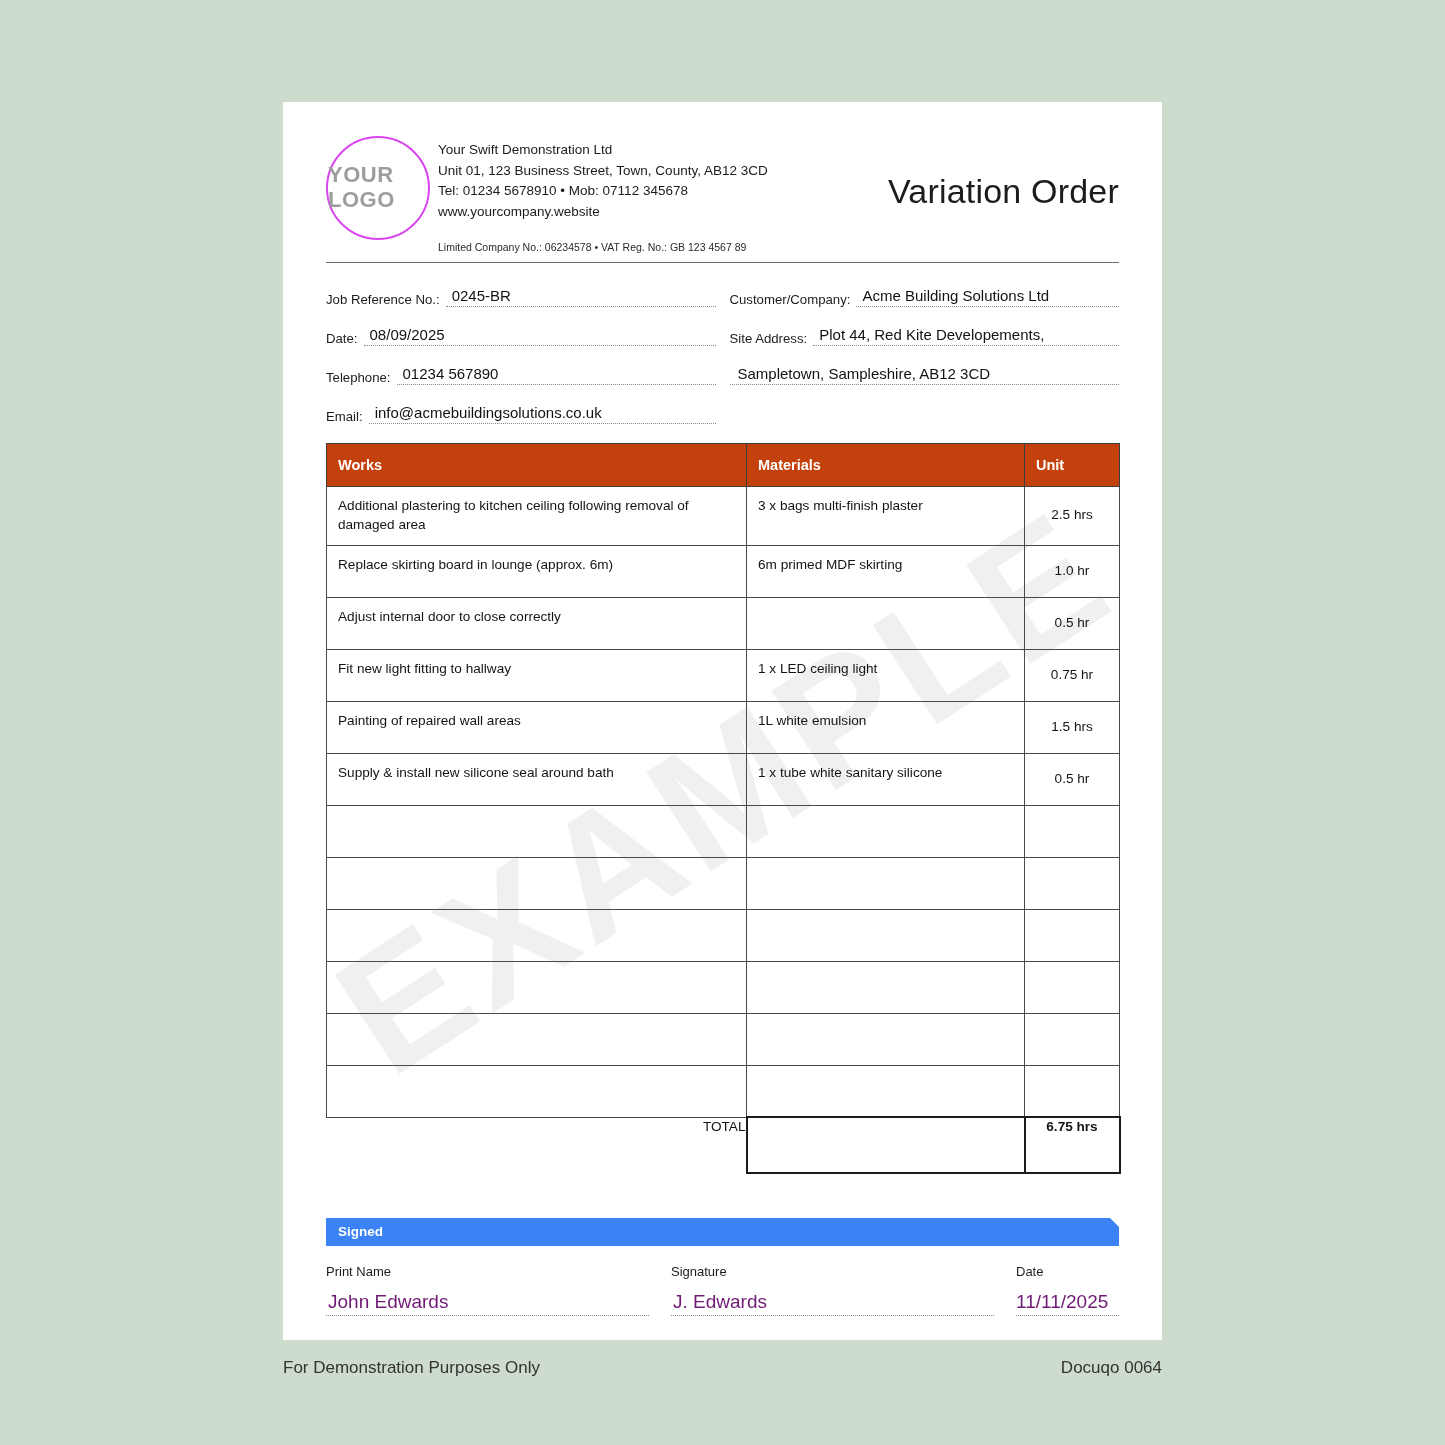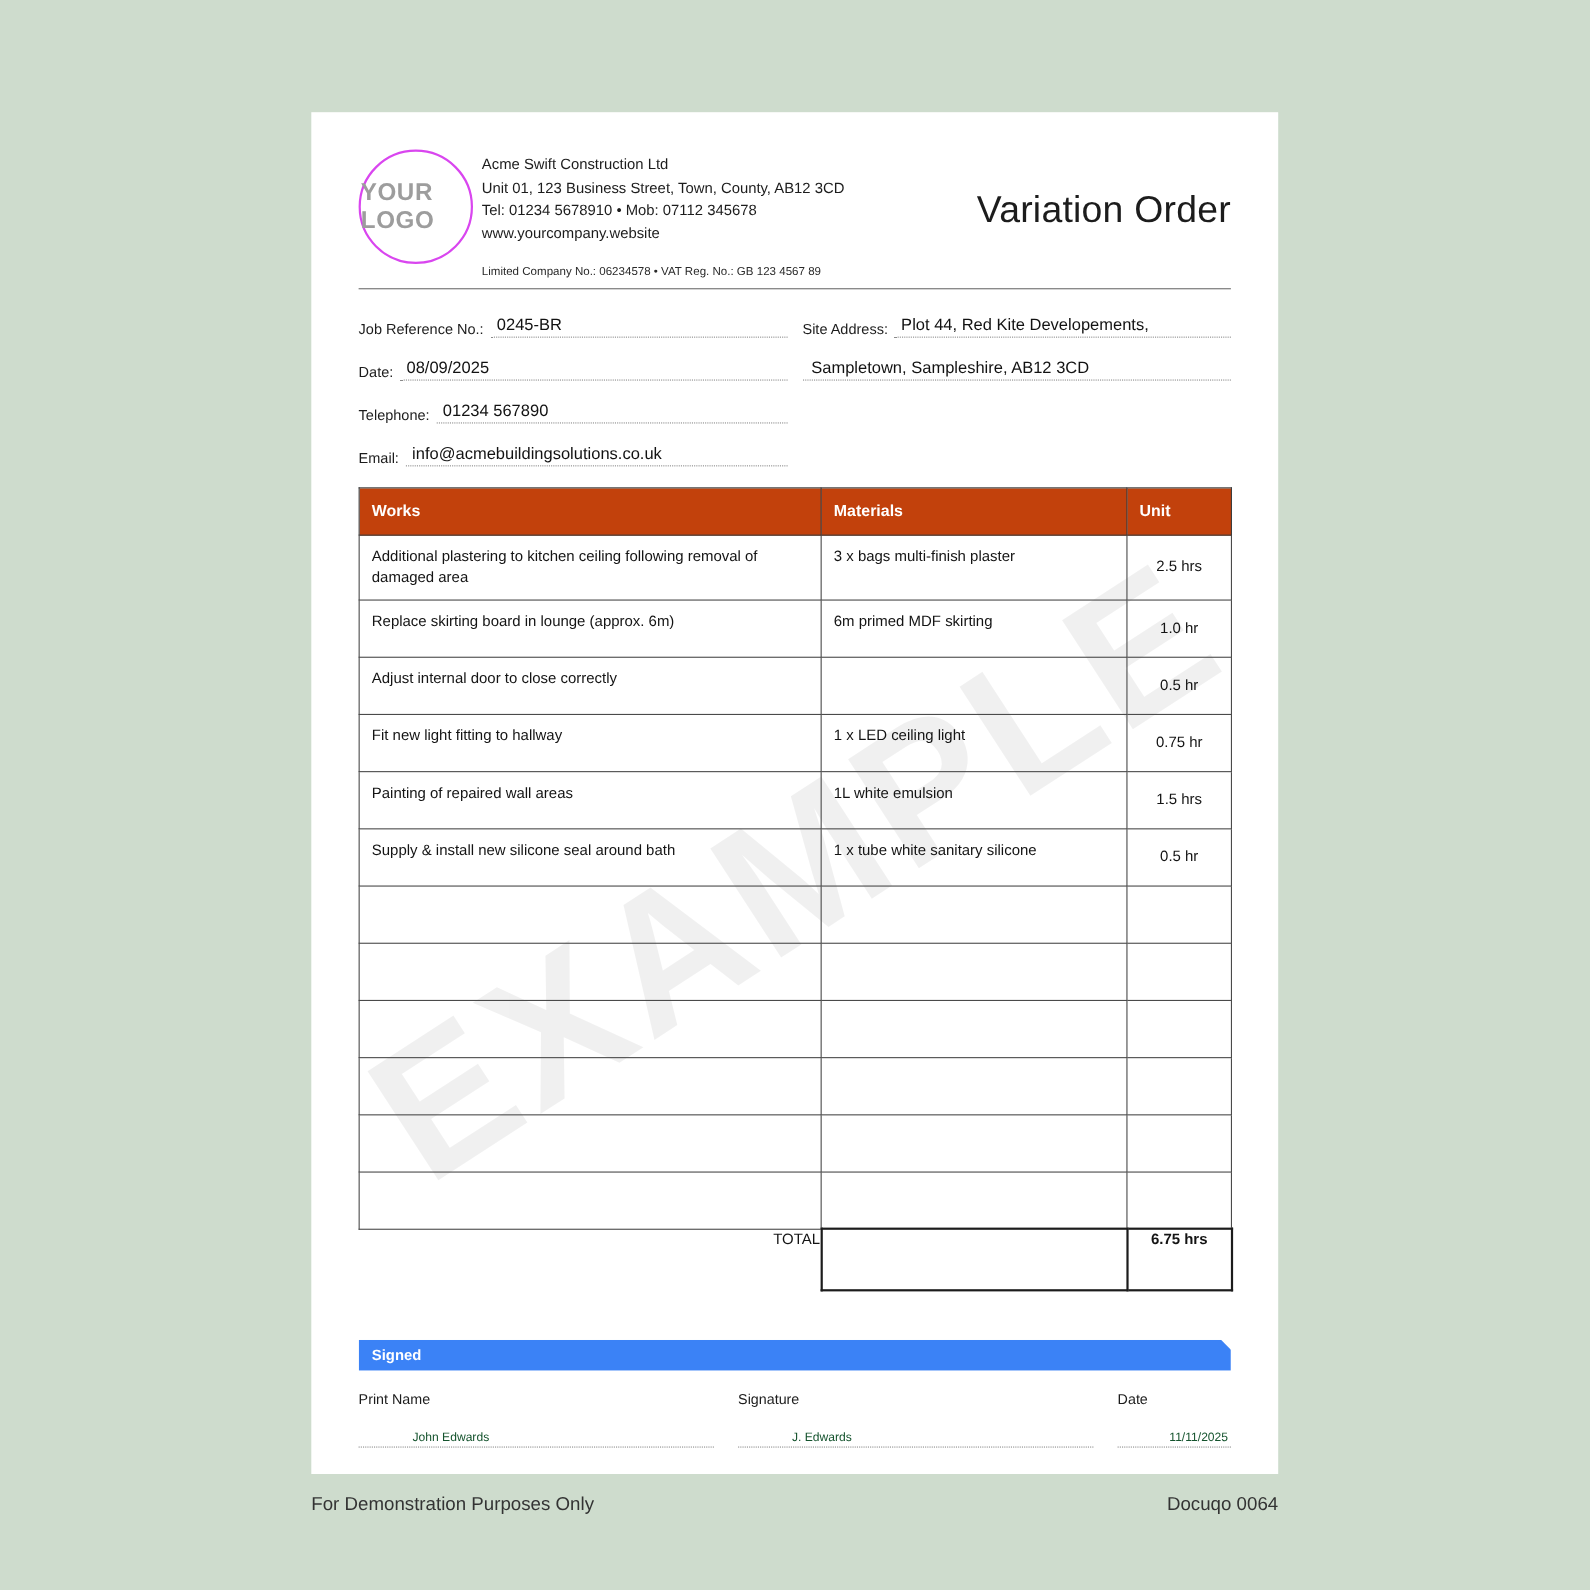--- a/index.html
+++ b/index.html
@@ -244,24 +244,23 @@
     border-bottom: 1.6px dotted #8a8a8a;
     height: 22px;
     position: relative;
     margin-right: 22px;
   }
   .sign-col.date .sign-line { margin-right: 0; }
   .sign-val {
     position: absolute;
     left: 2px;
     bottom: 2px;
-    font-size: 11px;
-    color: #14532d;
-    white-space: nowrap;
-    margin-left: 47px;
+    font-size: 19px;
+    color: #701a75;
+    white-space: nowrap;
   }
   .sign-col.date .sign-val { left: 0; }
 
   
   .outer-footer {
     position: absolute;
     left: 283px;
     top: 1358px;
     width: 879px;
     display: flex;
@@ -286,21 +285,21 @@
       <div class="header">
 
         <div class="logo-wrap">
           <div class="logo-circle">
             <span>YOUR</span>
             <span>LOGO</span>
           </div>
         </div>
 
         <div class="company-block">
-          <div class="company-line">Acme Swift Construction Ltd</div>
+          <div class="company-line">Your Swift Demonstration Ltd</div>
           <div class="company-line">Unit 01, 123 Business Street, Town, County, AB12 3CD</div>
           <div class="company-line">Tel: 01234 5678910 • Mob: 07112 345678</div>
           <div class="company-line">www.yourcompany.website</div>
           <div class="company-legal">Limited Company No.: 06234578 • VAT Reg. No.: GB 123 4567 89</div>
         </div>
 
         <div class="doc-title-wrap">
           <div class="doc-title">Variation Order</div>
         </div>
       </div>
@@ -330,20 +329,26 @@
           </div>
           <div class="field-row">
             <span class="field-label">Email:</span>
             <span class="field-val-wrap">
               <span class="field-val">info@acmebuildingsolutions.co.uk</span>
             </span>
           </div>
         </div>
 
         <div class="field-col">
+          <div class="field-row">
+            <span class="field-label">Customer/Company:</span>
+            <span class="field-val-wrap">
+              <span class="field-val">Acme Building Solutions Ltd</span>
+            </span>
+          </div>
           <div class="field-row">
             <span class="field-label">Site Address:</span>
             <span class="field-val-wrap">
               <span class="field-val">Plot 44, Red Kite Developements,</span>
             </span>
           </div>
           <div class="field-row full">
             <span class="field-val-wrap">
               <span class="field-val">Sampletown, Sampleshire, AB12 3CD</span>
             </span>

